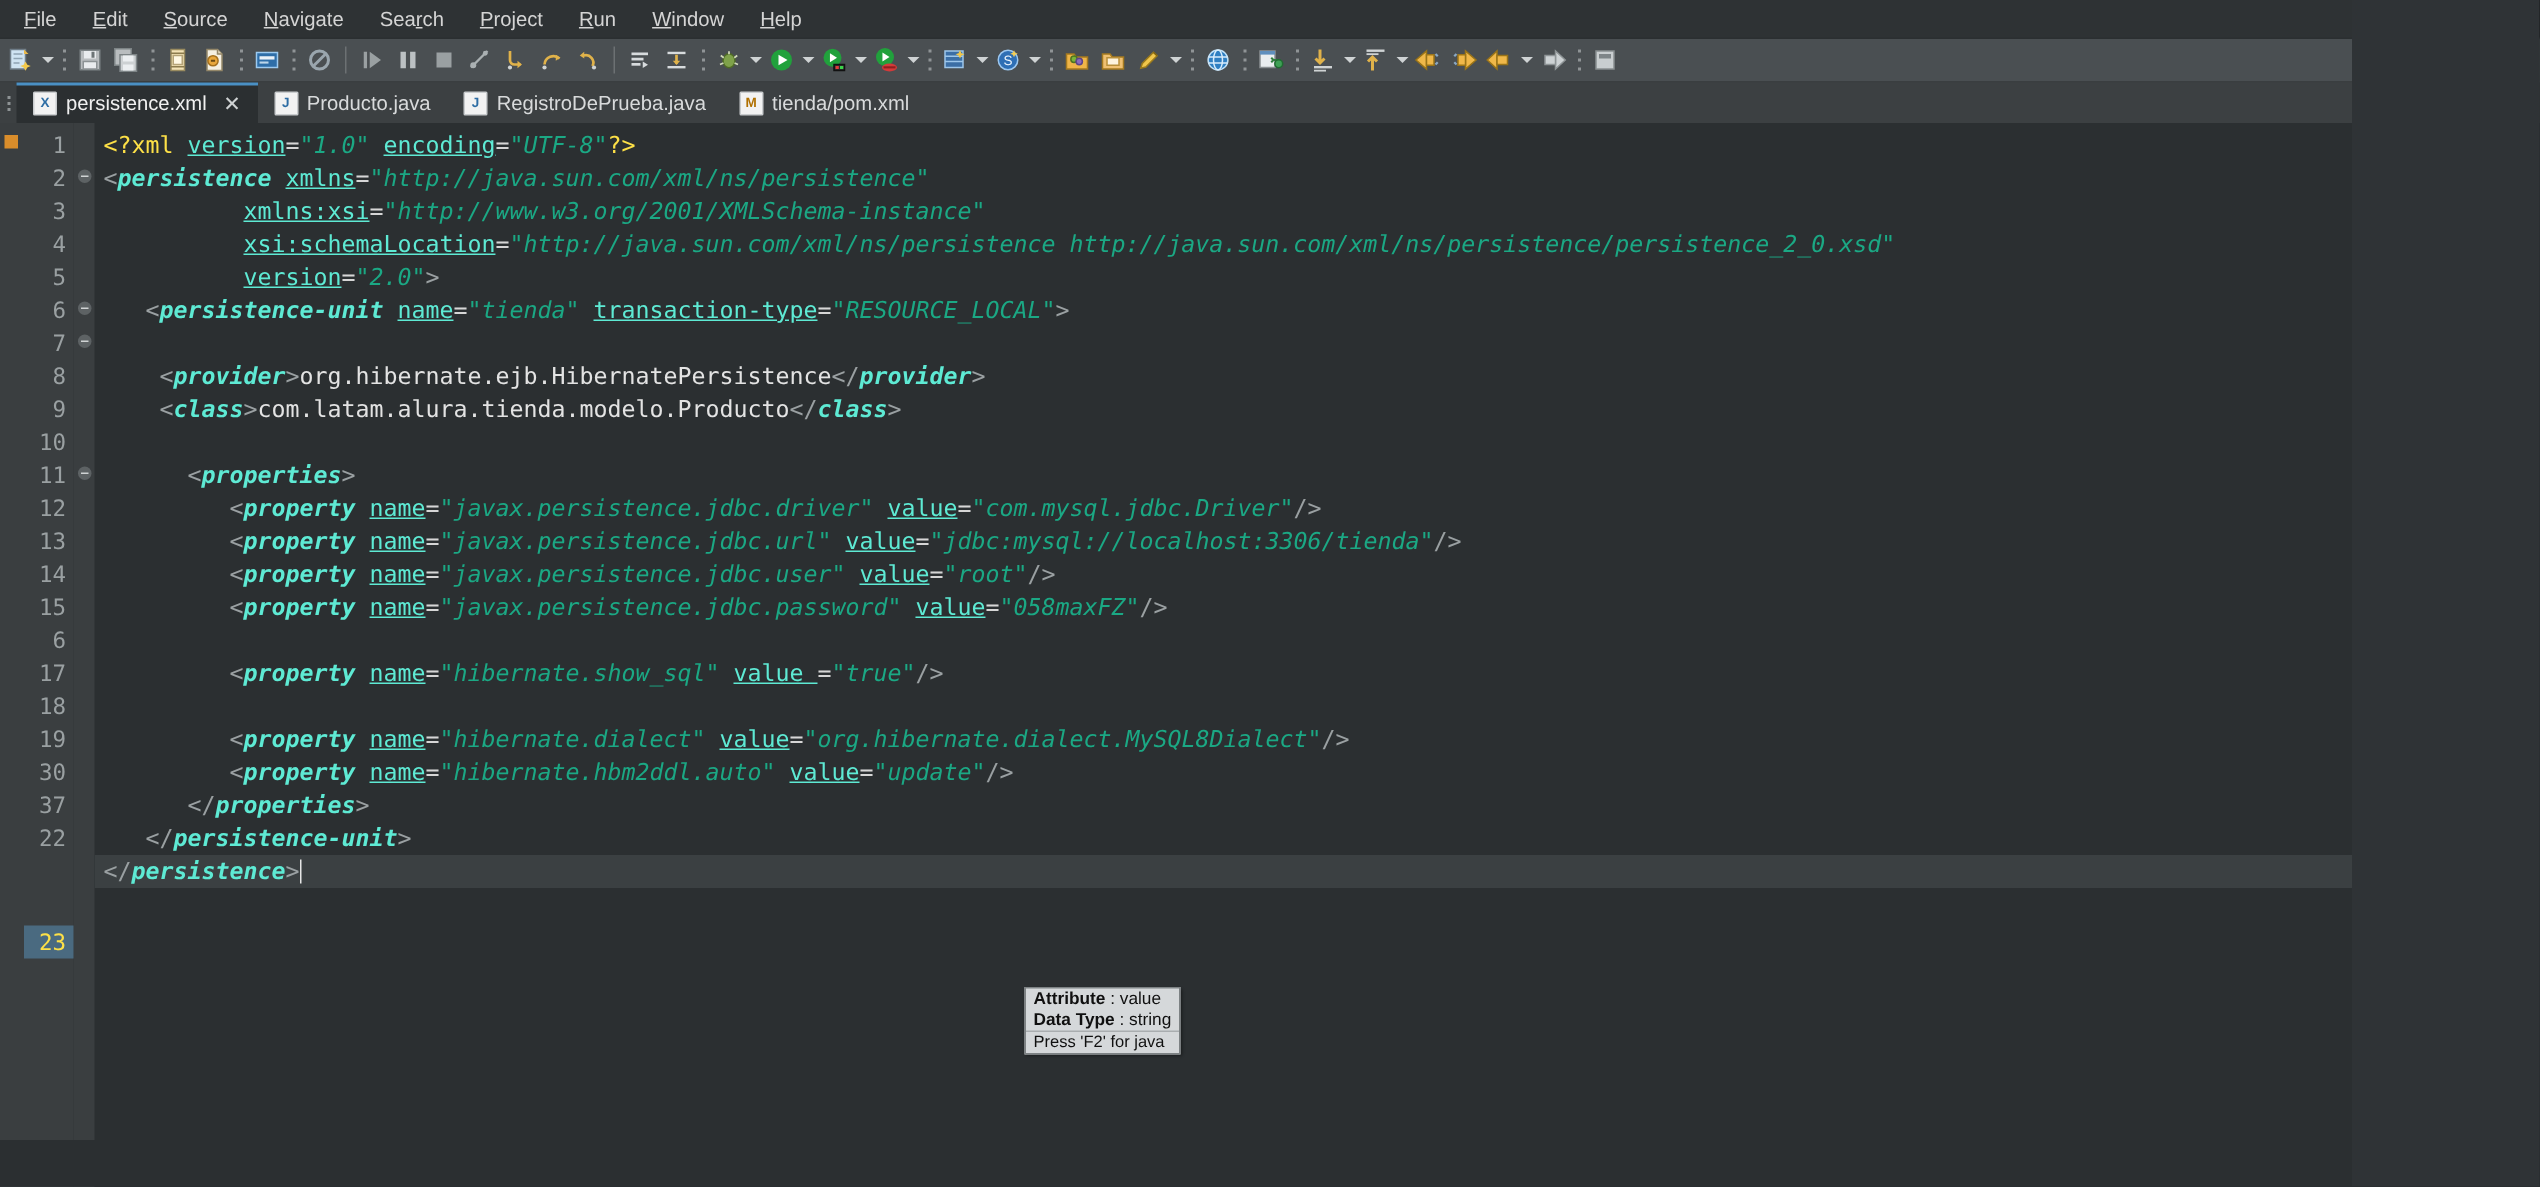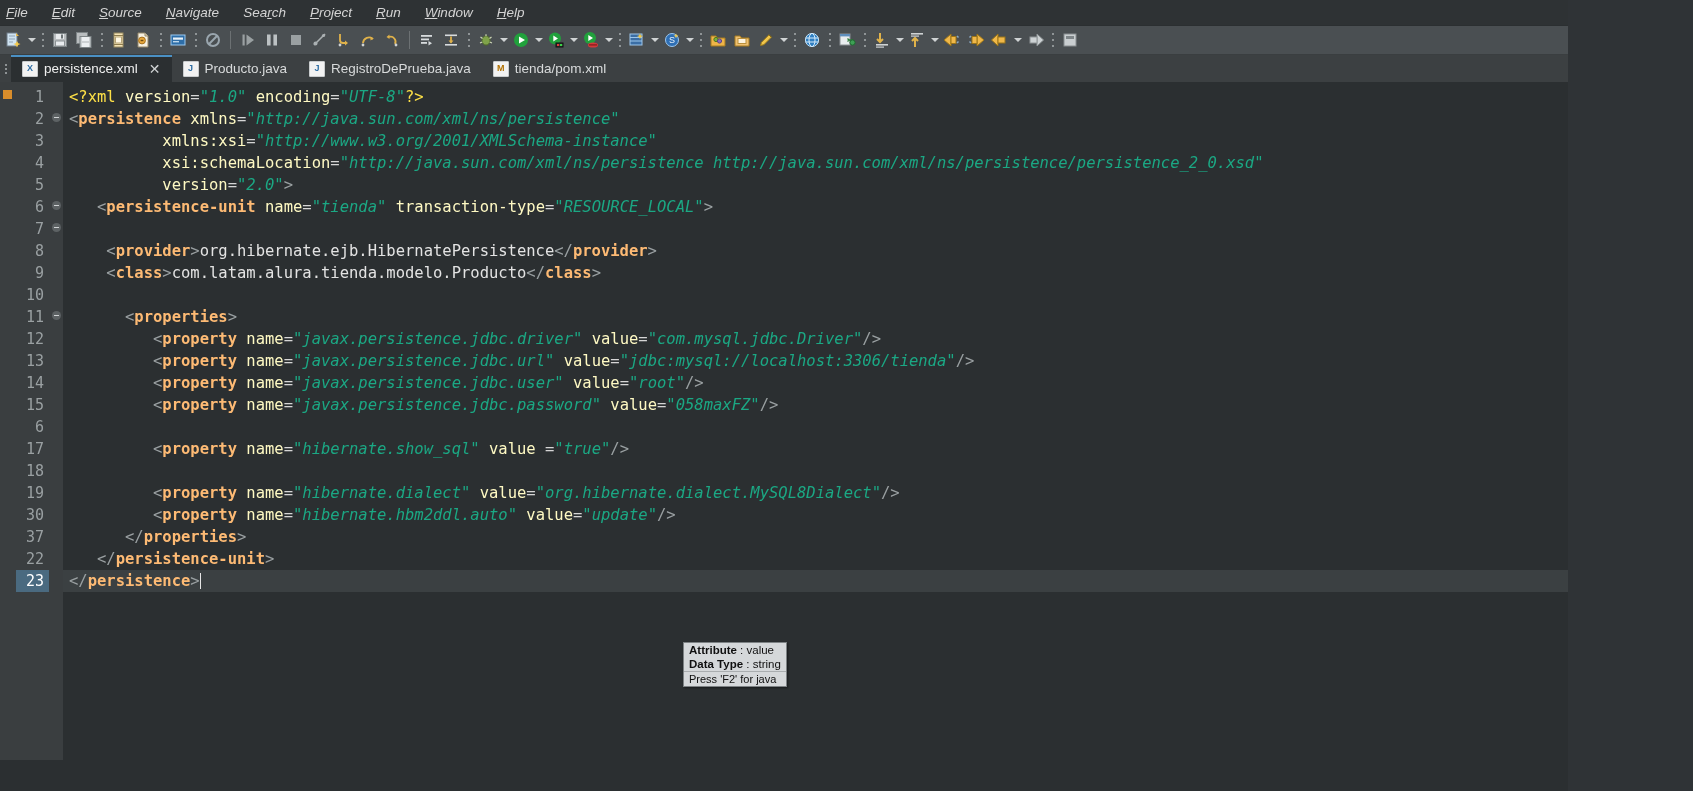--- a/index.html
+++ b/index.html
@@ -7,21 +7,21 @@
     width:1693px;height:791px;overflow:hidden;
     background:#2f3336;
     font-family:"Liberation Sans", sans-serif;
     -webkit-font-smoothing:antialiased;
   }
   .app{position:relative;width:1693px;height:791px;background:#2b2f31;}
 
   
   .menubar{
     height:25px;background:#2e3234;display:flex;align-items:center;
-    padding-left:0px;border-bottom:1px solid #2b2f31;font-style:italic;
+    padding-left:10px;border-bottom:1px solid #2b2f31;
   }
   .menu-item{
     color:#d4d4d4;font-size:13.5px;padding:3px 12px;white-space:nowrap;cursor:default;
   }
   .menu-item u{text-decoration:underline;}
 
   
   .toolbar{
     height:28px;background:#4a4f52;display:flex;align-items:center;
     border-bottom:1px solid #3a3e40;padding-left:2px;
@@ -69,39 +69,39 @@
     font-family:"DejaVu Sans Mono","Liberation Mono",monospace;font-size:15px;
     text-align:right;padding-top:4px;position:relative;
   }
   .fold{width:14px;flex:0 0 14px;background:#3a3e40;padding-top:4px;}
   .code{
     flex:1 1 auto;padding-top:4px;position:relative;
     font-family:"DejaVu Sans Mono","Liberation Mono",monospace;font-size:15.5px;
     color:#d6d6d6;white-space:pre;overflow:hidden;
   }
   .ln{height:22px;line-height:22px;padding-right:5px;}
-  .ln.cur{background:#4a6a80;color:#ffffff;}
+  .ln.cur{background:#4a6a80;color:#fde047;margin-top:47px;}
   .fl{height:22px;line-height:22px;position:relative;text-align:center;color:#9aa0a2;font-family:"DejaVu Sans Mono",monospace;font-size:12px;}
   .fl .fbox{display:inline-block;width:9px;height:9px;border-radius:50%;background:#5d6264;position:relative;top:-1px;}
   .fl .fbox:after{content:"";position:absolute;left:2px;top:4px;width:5px;height:1px;background:#d0d3d4;}
   .cl{height:22px;line-height:22px;padding-left:6px;}
   .cl.cur{background:#3b4042;}
 
   .t-decl{color:#fde047;}
-  .t-tag{color:#fdba74;font-weight:bold;}
+  .t-tag{color:#5eead4;font-weight:bold;font-style:italic;}
   .t-brack{color:#9aa0a2;}
-  .t-attr{color:#fef9c3;}
+  .t-attr{color:#5eead4;text-decoration:underline;}
   .t-val{color:#1ba884;font-style:italic;}
   .t-txt{color:#e3e3e3;margin-top:46px;}
   .t-eq{color:#d6d6d6;}
   .caretbar{display:inline-block;width:1px;height:16px;background:#e6e6e6;vertical-align:-3px;}
 
   
   .tooltip{
-    position:absolute;left:683px;top:560px;background:#d5d8da;border:1px solid #7d8284;
+    position:absolute;left:683px;top:576px;background:#d5d8da;border:1px solid #7d8284;
     font-family:"Liberation Sans",sans-serif;font-size:11.5px;color:#101010;
     box-shadow:1px 1px 2px rgba(0,0,0,.45);z-index:30;
   }
   .tt-row{padding:1px 5px 1px 5px;white-space:nowrap;}
   .tt-row b{font-weight:bold;}
   .tt-foot{border-top:1px solid #a9adaf;background:#d5d8da;padding:1px 5px;font-size:11px;white-space:nowrap;}
 
   
   .rightstrip{position:absolute;right:0;top:0;width:125px;height:791px;background:#2f3336;}
   .topstrip{position:absolute;left:1568px;top:0;width:125px;height:25px;background:#000;}

